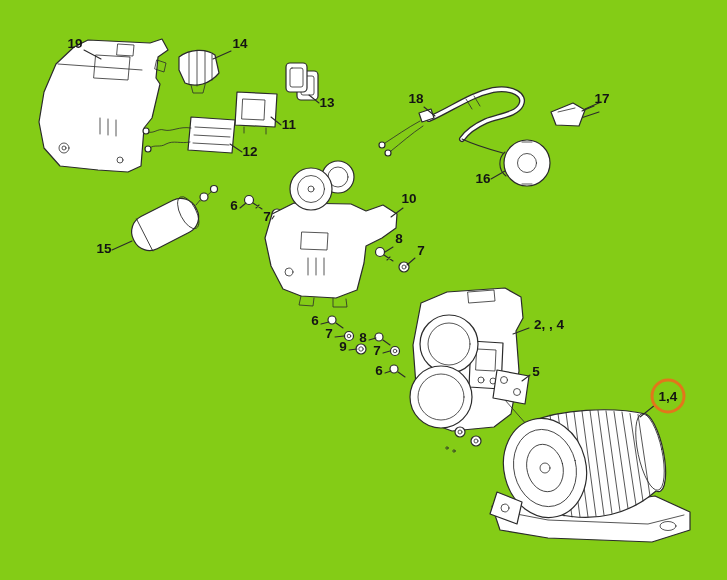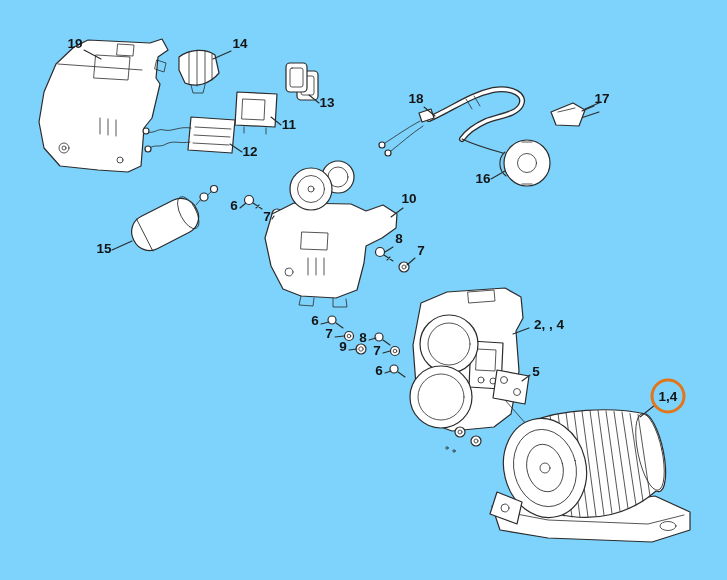--- a/index.html
+++ b/index.html
@@ -1,16 +1,16 @@
 <!DOCTYPE html>
 <html><head>
 <meta charset="utf-8">
 <style>
   html,body{margin:0;padding:0;background:#ffffff;}
-  .stage{position:relative;width:727px;height:580px;background:#7dd3fc;overflow:hidden;}
+  .stage{position:relative;width:727px;height:580px;background:#84cc16;overflow:hidden;}
   svg{display:block;}
   .pw{fill:#ffffff;stroke:#2b2b2b;stroke-width:1.2;stroke-linejoin:round;stroke-linecap:round;}
   .lo{fill:none;stroke:#2b2b2b;stroke-width:1.1;stroke-linejoin:round;stroke-linecap:round;}
   .thin{stroke-width:0.8;}
   .leader{stroke:#2b2b2b;stroke-width:1.1;stroke-linecap:round;}
   .lbl{font-family:"Liberation Sans",sans-serif;font-weight:700;font-size:13.5px;fill:#141414;text-anchor:middle;}
   .cable-outer{fill:none;stroke:#2b2b2b;stroke-width:6;stroke-linecap:round;}
   .cable-core{fill:none;stroke:#ffffff;stroke-width:3.4;stroke-linecap:round;}
 </style>
 </head>

